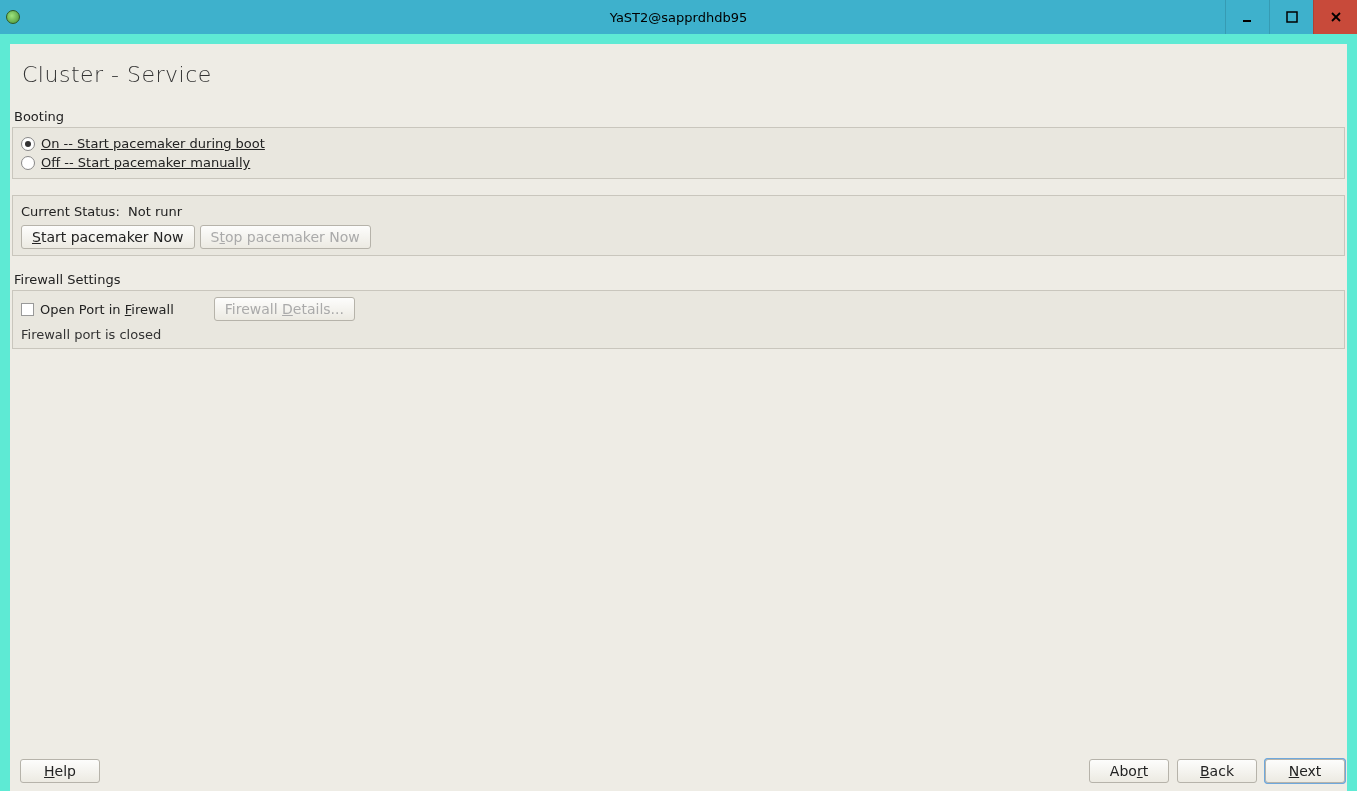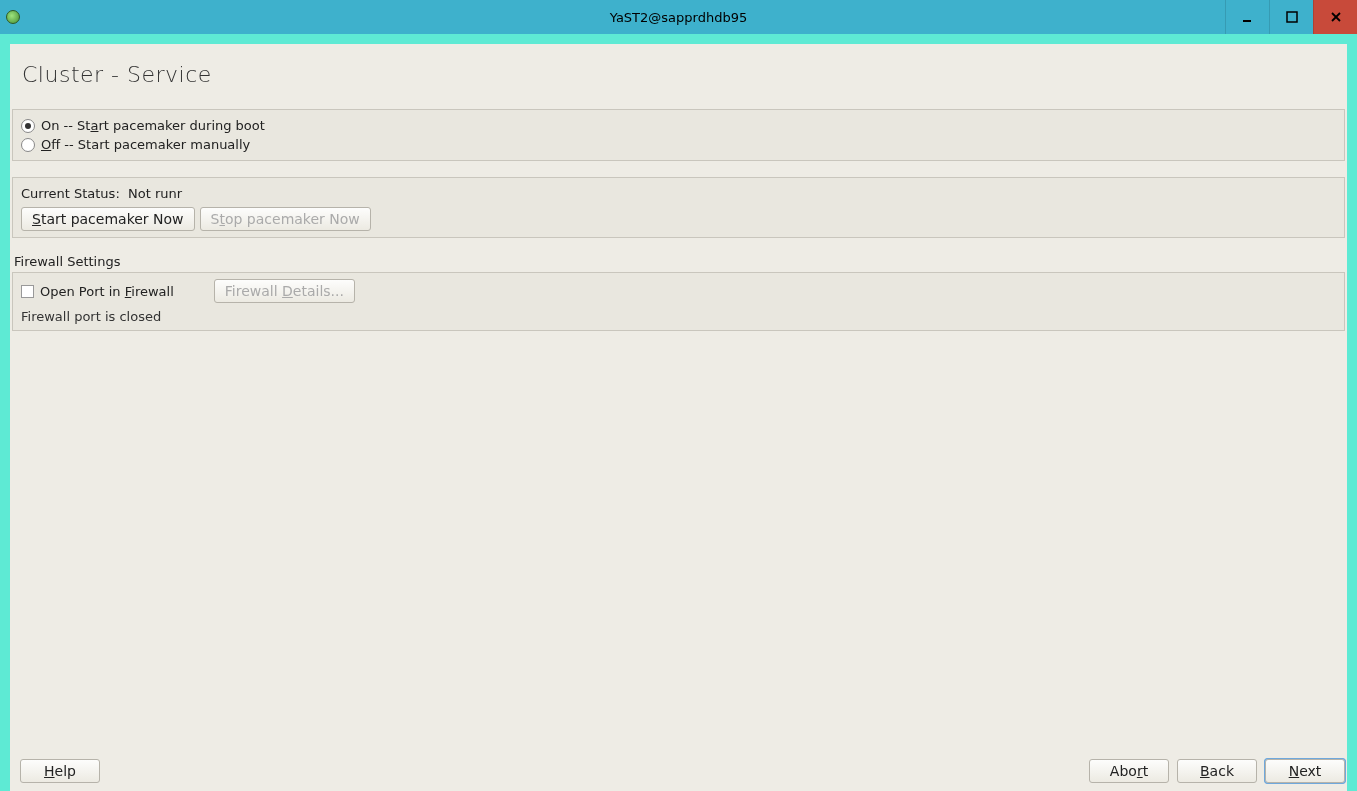--- a/index.html
+++ b/index.html
@@ -9,21 +9,21 @@
   .titlebar .title { position: absolute; left: 0; right: 0; text-align: center; font-size: 13px; color: #000; pointer-events: none; }
   .titlebar .win-controls { margin-left: auto; display: flex; height: 100%; }
   .win-btn { width: 44px; height: 100%; display: flex; align-items: center; justify-content: center; border-left: 1px solid rgba(0,0,0,0.12); font-size: 13px; font-weight: bold; color: #000; cursor: default; }
   .win-btn.close { background: #c84a3a; }
   .win-btn svg { display: block; }
   .app-body { width: 100%; height: calc(100% - 22px); background: #5eead4; padding: 10px; }
   .inner-panel { width: 100%; height: 100%; background: #eeece5; padding: 18px 0 10px 0; position: relative; }
   h1.page-title { font-size: 22px; font-weight: 400; color: #333; margin: 0 0 22px 12px; letter-spacing: 0.5px; font-family: "DejaVu Sans Light", "Liberation Sans", Arial, sans-serif; }
   .section-label { font-size: 13px; color: #222; margin-bottom: 3px; margin-left: 2px; }
   .group-box { border: 1px solid #c9c6bd; background: #e9e7df; margin-bottom: 16px; padding: 6px 8px; }
-  .radio-row { display: flex; align-items: center; gap: 6px; padding: 2px 0; }
+  .radio-row { display: flex; align-items: center; gap: 6px; padding: 2px 0; text-decoration: underline; }
   .radio { width: 14px; height: 14px; border: 1px solid #888; border-radius: 50%; background: #fff; display: flex; align-items: center; justify-content: center; }
   .radio.checked::after { content: ""; width: 6px; height: 6px; background: #333; border-radius: 50%; }
   .radio + label { cursor: default; }
   .underline { text-decoration: underline; }
   .status-line { padding: 2px 0 6px 0; }
   .btn { display: inline-block; background: linear-gradient(#fdfdfc, #eceae2); border: 1px solid #b6b3aa; border-radius: 3px; padding: 3px 10px; font-size: 14px; color: #222; cursor: default; }
   .btn.disabled { color: #aaa; }
   .btn.primary-next { background: linear-gradient(#fdfdfc, #eceae2); }
   .btn.focused { outline: 1px solid #6fa8dc; box-shadow: 0 0 0 1px #6fa8dc; }
   .btn-row { display: flex; gap: 5px; }
@@ -62,20 +62,21 @@
     </div>
   </div>
 </div>
 
 <div class="app-body">
   <div class="inner-panel">
     <h1 class="page-title">Cluster - Service</h1>
 
     <div class="content">
 
+      <div class="section-label">Booting</div>
       <div class="group-box">
         <div class="radio-row">
           <div class="radio checked"></div>
           <label><span>On -- St</span><span class="underline">a</span><span>rt pacemaker during boot</span></label>
         </div>
         <div class="radio-row">
           <div class="radio"></div>
           <label><span class="underline">O</span><span>ff -- Start pacemaker manually</span></label>
         </div>
       </div>

